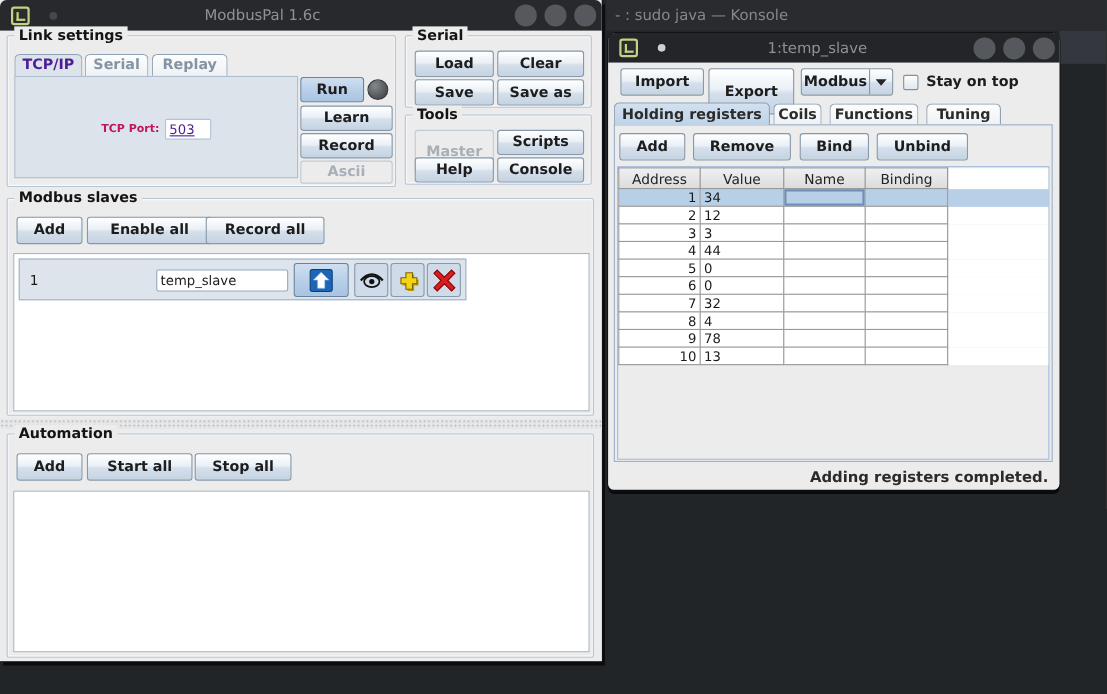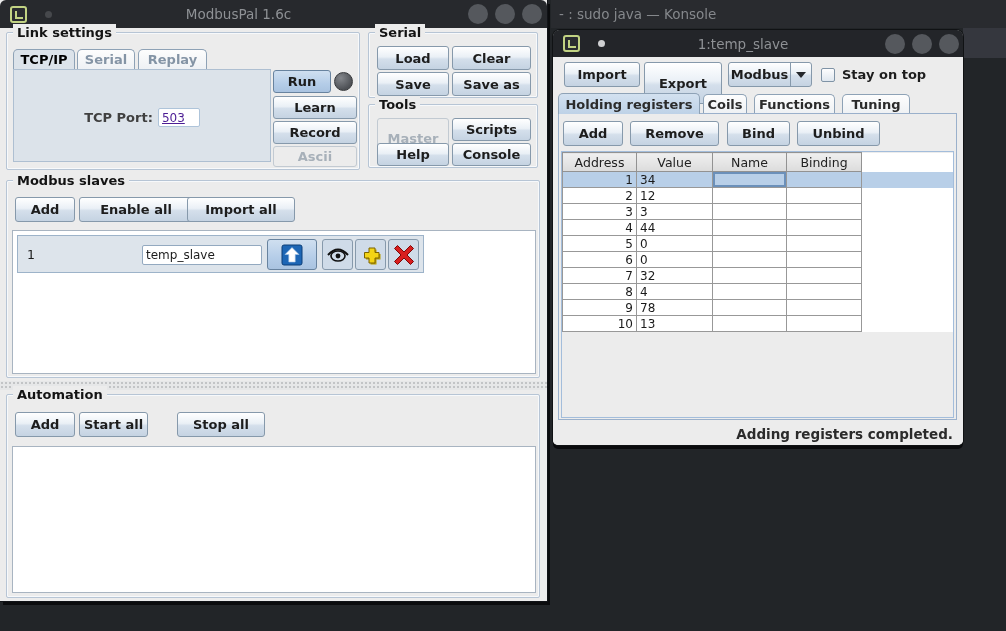--- a/index.html
+++ b/index.html
@@ -146,32 +146,32 @@
         <div class="tb-circle"></div>
         <div class="tb-circle"></div>
         <div class="tb-circle"></div>
       </div>
     </div>
     <div class="win-body">
 
       <div class="grp" style="left:6px; top:4px; width:354px; height:138px;">
         <div class="grp-ttl">Link settings</div>
         <div class="tab sel" style="left:6px; top:16px; width:62px; background:#dce3ea;">
-          <span style="color:#000000;">TCP/IP</span>
+          <span style="color:#4c1d95;">TCP/IP</span>
         </div>
         <div class="tab dim" style="left:70px; top:16px; width:58px;">
           <span>Serial</span>
         </div>
         <div class="tab dim" style="left:131px; top:16px; width:69px;">
           <span>Replay</span>
         </div>
 
         <div style="position:absolute; left:6px; top:36px; width:258px; height:93px; background:#dce3ea; border:1px solid #aebfd1;">
           <div style="position:absolute; left:0; right:0; top:38px; display:flex; justify-content:center; align-items:center; gap:5px;">
-            <span style="font-size:13px; font-weight:bold; color:#404040;">TCP Port:</span>
+            <span style="font-size:10px; font-weight:bold; color:#be185d;">TCP Port:</span>
             <input class="tfield ghost" readonly="" style="position: static; width: 42px; height: 19px;" value="503">
           </div>
         </div>
 
         <div class="btn sel" style="left:266px; top:37px; width:58px; height:23px;">
           <span>Run</span>
         </div>
         <div class="led" style="left:327px; top:39px;"></div>
         <div class="btn" style="left:266px; top:63px; width:84px; height:23px;">
           <span>Learn</span>
@@ -218,21 +218,21 @@
 
       <div class="grp" style="left:6px; top:152px; width:534px; height:198px;">
         <div class="grp-ttl">Modbus slaves</div>
         <div class="btn" style="left:8px; top:16px; width:60px; height:25px;">
           <span>Add</span>
         </div>
         <div class="btn" style="left:72px; top:16px; width:114px; height:25px;">
           <span>Enable all</span>
         </div>
         <div class="btn" style="left:180px; top:16px; width:108px; height:25px;">
-          <span>Import all</span>
+          <span>Record all</span>
         </div>
         <div class="white-panel" style="left:5px; top:49px; width:524px; height:144px;">
 
           <div style="position:absolute; left:4px; top:4px; width:407px; height:38px; background:#dde4eb; border:1px solid #9db3c9;">
             <span class="lbl" style="left:9px; top:11px; font-size:12.5px; color:#1a1a1a;">1</span>
             <input class="tfield" style="left: 124px; top: 9px; width: 120px; height: 20px;" value="temp_slave">
             <div class="btn sel icon-btn" style="left:249px; top:3px; width:50px; height:31px;">
               <svg width="24" height="24" viewBox="0 0 24 24">
                 <rect x="2" y="2" width="20" height="20" rx="2" fill="#1d66b5" stroke="#0c3f78"></rect>
                 <path d="M12 4.5 L19 11.5 H15.2 V19 H8.8 V11.5 H5 Z" fill="#ffffff" stroke="#a8c6e6" stroke-width="0.6"></path>
@@ -260,21 +260,21 @@
         </div>
       </div>
 
       <div class="divider-texture" style="top:353px;"></div>
 
       <div class="grp" style="left:6px; top:366px; width:534px; height:204px;">
         <div class="grp-ttl">Automation</div>
         <div class="btn" style="left:8px; top:17px; width:60px; height:25px;">
           <span>Add</span>
         </div>
-        <div class="btn" style="left:72px; top:17px; width:69px; height:25px;">
+        <div class="btn" style="left:72px; top:17px; width:96px; height:25px;">
           <span>Start all</span>
         </div>
         <div class="btn" style="left:170px; top:17px; width:88px; height:25px;">
           <span>Stop all</span>
         </div>
         <div class="white-panel" style="left:5px; top:51px; width:524px; height:147px;"></div>
       </div>
 
     </div>
   </div>

